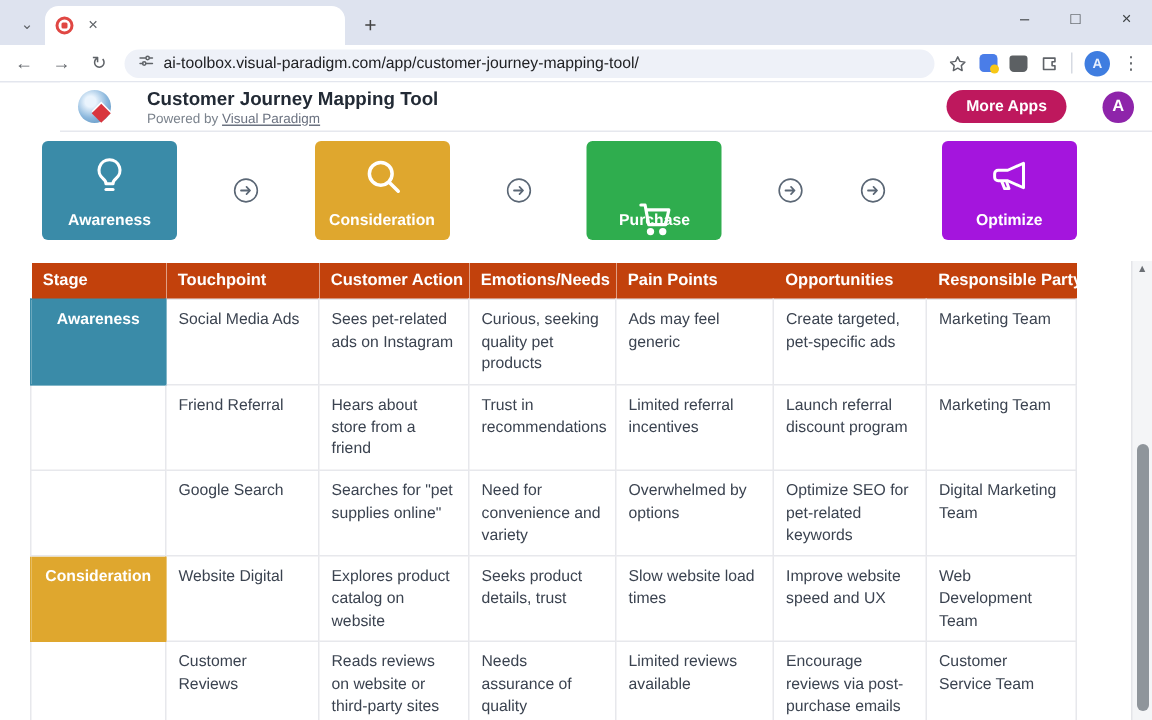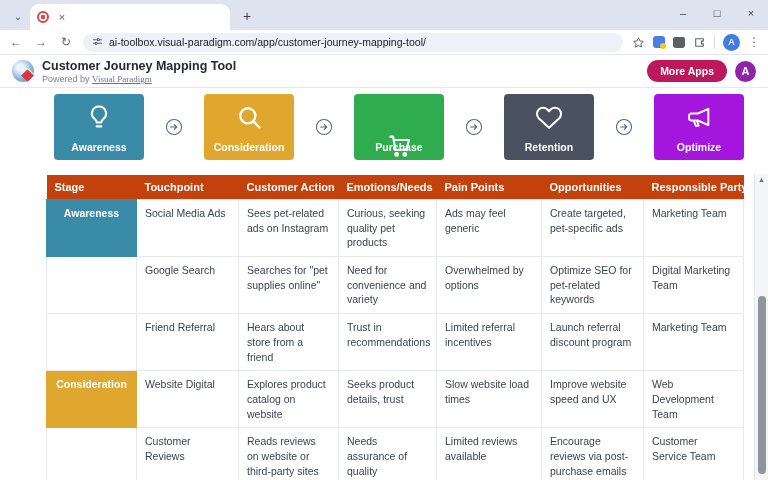--- a/index.html
+++ b/index.html
@@ -28,32 +28,32 @@
   .tb-right { display:flex; align-items:center; gap:8px; }
   .tb-right svg { width:13px; height:13px; display:block; }
   .ext-blue { width:12px; height:12px; background:#4a7de8; border-radius:3px; position:relative; }
   .ext-blue::after { content:""; position:absolute; right:-1px; bottom:-1px; width:6px; height:6px; background:#f7c716; border-radius:50%; }
   .ext-dark { width:12px; height:11px; background:#5c6063; border-radius:2px 2px 3px 3px; }
   .tb-sep { width:1px; height:14px; background:#d6dae2; }
   .mini-avatar { width:17px; height:17px; border-radius:50%; background:#3f7de0; color:#e8f0fe; font-size:9px; font-weight:bold; display:flex; align-items:center; justify-content:center; }
   .kebab { font-size:12px; color:#5f6368; }
 
   
-  .app-header { height:33px; background:#fff; border-bottom:1px solid #e6e8ee; display:flex; align-items:center; padding:0 12px; gap:8px; flex-shrink:0; }
+  .app-header { height:33px; background:#fff; border-bottom:1px solid #e6e8ee; display:flex; align-items:center; padding:0 12px; gap:24px; flex-shrink:0;margin-left:40px; }
   .vp-logo { width:22px; height:22px; border-radius:50%; background:radial-gradient(circle at 38% 35%, #eaf4fd 18%, #8cb8dd 55%, #4d87b8 100%); position:relative; flex-shrink:0; }
   .vp-logo::after { content:""; position:absolute; right:2px; bottom:2px; width:9px; height:9px; background:#d9363e; transform:rotate(45deg); box-shadow:-1px -1px 0 #fff; }
   .app-titles { flex:1; min-width:0; }
   .app-title { font-size:12.5px; font-weight:bold; color:#222a35; line-height:1.2; }
   .app-sub { font-size:9px; color:#7a828c; }
-  .app-sub a { color:#6b7280; text-decoration:underline;font-family:Liberation Serif, serif; }
+  .app-sub a { color:#6b7280; text-decoration:underline; }
   .more-apps { background:#be185d; color:#fff; font-size:10.5px; font-weight:bold; padding:5px 13px; border-radius:14px; border:none; }
   .app-avatar { width:21px; height:21px; border-radius:50%; background:#8e24aa; color:#fff; font-size:11px; font-weight:bold; display:flex; align-items:center; justify-content:center; }
 
   
-  .content { flex:1; overflow:hidden; position:relative; background:#fff; padding:6px 0 0 46px; }
+  .content { flex:1; overflow:hidden; position:relative; background:#fff; padding:6px 0 0 20px; }
   .stages { display:flex; align-items:center; justify-content:space-between; width:690px; margin-left:8px; }
   .stage-box { width:90px; height:66px; border-radius:4px; position:relative; display:flex; flex-direction:column; align-items:center; flex-shrink:0; }
   .stage-icon { margin-top:9px; width:28px; height:28px; }
   .stage-icon svg { width:100%; height:100%; }
   .stage-label { position:absolute; bottom:7px; width:100%; text-align:center; color:#fff; font-size:10.5px; font-weight:bold; }
   .stage-arrow { width:18px; height:18px; flex-shrink:0; }
   .stage-arrow svg { width:100%; height:100%; }
 
   table.journey { border-collapse:collapse; width:697px; margin-top:15px; table-layout:fixed; }
   table.journey th { background:#c2410c; color:#fff; font-size:11px; font-weight:bold; text-align:left; padding:6px 8px; white-space:nowrap; overflow:hidden; }
@@ -159,26 +159,20 @@
               <path d="M4.5 4h2.4l2.1 11.2h9.6l1.9-8.4H8"></path>
               <circle cx="10" cy="19.2" r="1.2" fill="#fff"></circle>
               <circle cx="17" cy="19.2" r="1.2" fill="#fff"></circle>
             </svg></div>
           <div class="stage-label">Purchase</div>
         </div>
         <div class="stage-arrow"><svg viewBox="0 0 20 20" fill="none">
             <circle cx="10" cy="10" r="8.4" stroke="#5b6775" stroke-width="1.2"></circle>
             <path d="M6.3 10h6.6M10.4 7.4L13 10l-2.6 2.6" stroke="#5b6775" stroke-width="1.3" stroke-linecap="round" stroke-linejoin="round"></path>
           </svg></div>
-        <div class="stage-box" style="background: rgb(74, 82, 96);">
-          <div class="stage-icon"><svg viewBox="0 0 24 24" fill="none" stroke="#fff" stroke-width="1.8" stroke-linejoin="round">
-              <path d="M20.8 5.6a5.2 5.2 0 0 0-7.4 0L12 7l-1.4-1.4a5.2 5.2 0 0 0-7.4 7.4L12 21.2l8.8-8.2a5.2 5.2 0 0 0 0-7.4z"></path>
-            </svg></div>
-          <div class="stage-label">Retention</div>
-        </div>
         <div class="stage-arrow"><svg viewBox="0 0 20 20" fill="none">
             <circle cx="10" cy="10" r="8.4" stroke="#5b6775" stroke-width="1.2"></circle>
             <path d="M6.3 10h6.6M10.4 7.4L13 10l-2.6 2.6" stroke="#5b6775" stroke-width="1.3" stroke-linecap="round" stroke-linejoin="round"></path>
           </svg></div>
         <div class="stage-box" style="background: rgb(164, 21, 221);">
           <div class="stage-icon"><svg viewBox="0 0 24 24" fill="none" stroke="#fff" stroke-width="1.7" stroke-linejoin="round">
               <path d="M20 5v14l-9-4H5.5A2 2 0 0 1 3.5 13v-2a2 2 0 0 1 2-2H11l9-4z"></path>
               <path d="M7.5 15.2l1.7 4.3h2.5l-1.5-4.3"></path>
             </svg></div>
           <div class="stage-label">Optimize</div>
@@ -211,35 +205,35 @@
             <td class="stage-cell filled" style="background: rgb(58, 139, 168); border-color: rgb(58, 139, 168);">Awareness</td>
             <td>Social Media Ads</td>
             <td>Sees pet-related ads on Instagram</td>
             <td>Curious, seeking quality pet products</td>
             <td>Ads may feel generic</td>
             <td>Create targeted, pet-specific ads</td>
             <td>Marketing Team</td>
           </tr>
           <tr>
             <td class="stage-cell"></td>
+            <td>Friend Referral</td>
+            <td>Hears about store from a friend</td>
+            <td>Trust in recommendations</td>
+            <td>Limited referral incentives</td>
+            <td>Launch referral discount program</td>
+            <td>Marketing Team</td>
+          </tr>
+          <tr>
+            <td class="stage-cell"></td>
             <td>Google Search</td>
             <td>Searches for "pet supplies online"</td>
             <td>Need for convenience and variety</td>
             <td>Overwhelmed by options</td>
             <td>Optimize SEO for pet-related keywords</td>
             <td>Digital Marketing Team</td>
-          </tr>
-          <tr>
-            <td class="stage-cell"></td>
-            <td>Friend Referral</td>
-            <td>Hears about store from a friend</td>
-            <td>Trust in recommendations</td>
-            <td>Limited referral incentives</td>
-            <td>Launch referral discount program</td>
-            <td>Marketing Team</td>
           </tr>
           <tr>
             <td class="stage-cell filled" style="background: rgb(223, 167, 46); border-color: rgb(223, 167, 46);">Consideration</td>
             <td>Website Digital</td>
             <td>Explores product catalog on website</td>
             <td>Seeks product details, trust</td>
             <td>Slow website load times</td>
             <td>Improve website speed and UX</td>
             <td>Web Development Team</td>
           </tr>

